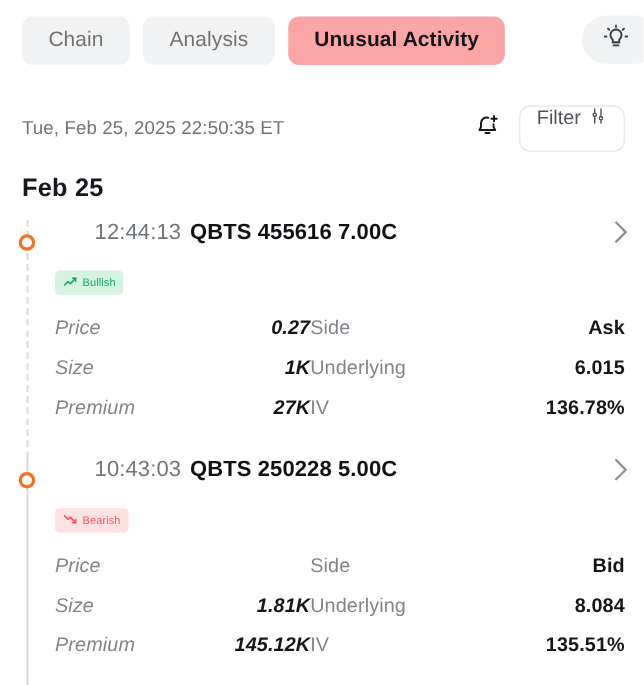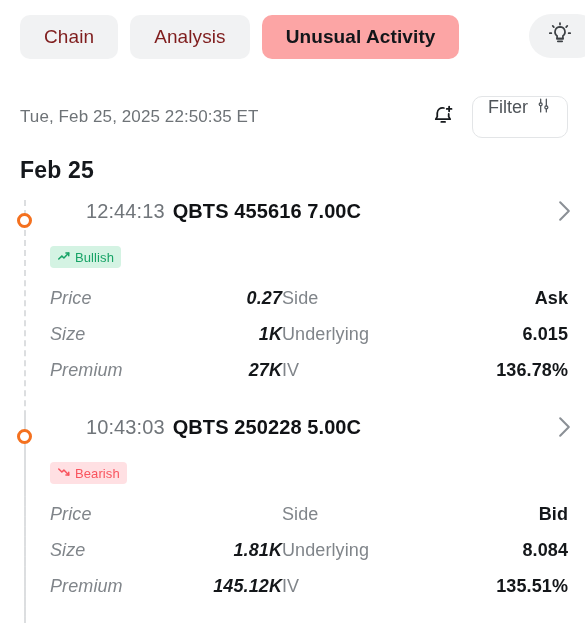--- a/index.html
+++ b/index.html
@@ -13,21 +13,21 @@
   .screen { position: relative; width: 585px; height: 623px; background: #fff; }
 
   
   .tabbar {
     position: absolute; top: 14px; left: 0; width: 585px; height: 46px;
     display: flex; align-items: center; gap: 12px; padding-left: 20px;
   }
   .tab {
     height: 44px; display: flex; align-items: center; justify-content: center;
     padding: 0 24px; border-radius: 10px;
-    background: #f1f2f3; color: #7f1d1d;
+    background: #f1f2f3; color: #737373;
     font-size: 19px; font-weight: 400; letter-spacing: .1px;
     white-space: nowrap; cursor: pointer; border: none;
   }
   .tab.active {
     background: #fca5a5; color: #13161a; font-weight: 700;
   }
   .bulb-btn {
     position: absolute; top: 14px; right: -14px;
     width: 70px; height: 44px; border-radius: 22px;
     background: #f1f2f3; display: flex; align-items: center;
@@ -79,21 +79,21 @@
   .etime { font-size: 20px; color: #70757a; letter-spacing: .1px; }
   .econtract {
     font-size: 20px; font-weight: 700; color: #101215;
     margin-left: 8px; letter-spacing: .1px; white-space: nowrap;
   }
   .entry-head .spacer { flex: 1; }
   .badge-row { height: 30px; display: flex; align-items: center; }
   .badge {
     display: inline-flex; align-items: center; gap: 4px;
     height: 22px; padding: 0 7px; border-radius: 4px;
-    font-size: 13px; font-weight: 500; letter-spacing: .1px;
+    font-size: 10px; font-weight: 500; letter-spacing: .1px;
   }
   .badge.bull { background: #d4f3e3; color: #17a366; }
   .badge.bear { background: #ffe0e3; color: #f9545e; }
 
   .grid { padding: 8px 17px 0 0; }
   .grow { display: flex; align-items: center; height: 36px; }
   .cell { display: flex; align-items: baseline; }
   .cell.c1 { width: 232px; font-style: italic; }
   .cell.c2 { flex: 1; }
   .klabel { font-size: 18px; color: #80858a; letter-spacing: .1px; white-space: nowrap; }

